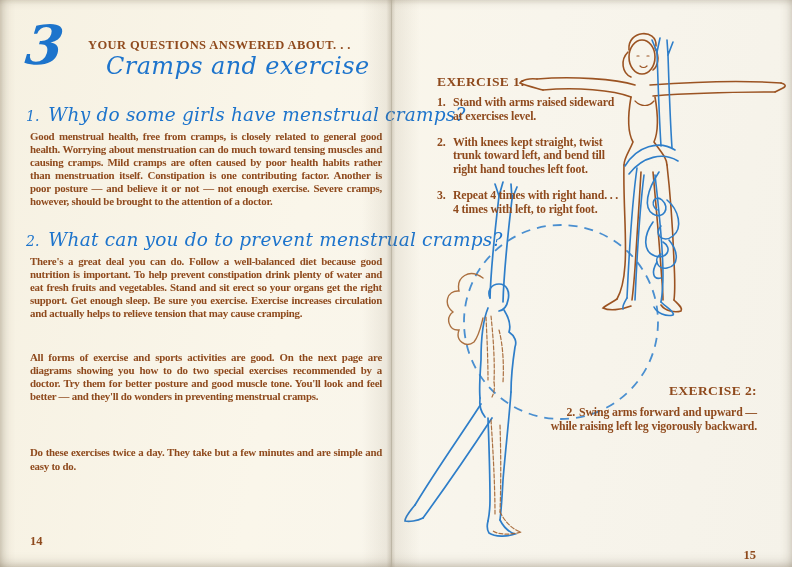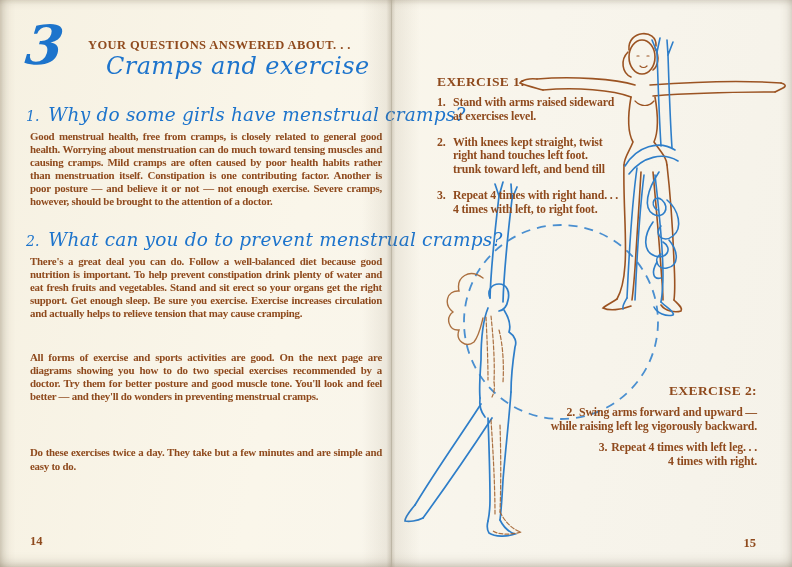--- a/index.html
+++ b/index.html
@@ -58,21 +58,21 @@
     font-size:10.9px;font-weight:bold;line-height:12.9px;letter-spacing:-.25px;
     color:#8f4a1d;text-align:justify;
   }
   .closing{
     position:absolute;left:30px;top:446px;width:352px;margin:0;
     font-size:10.9px;font-weight:bold;line-height:13.5px;letter-spacing:-.25px;
     color:#8f4a1d;text-align:justify;
   }
   .pageno{position:absolute;font-size:12.5px;font-weight:bold;color:#8f4a1d;}
   .pageno-left{left:30px;top:534px;text-align:right;}
-  .pageno-right{right:36px;top:536px;}
+  .pageno-right{right:36px;top:548px;}
 
   
   .illustration{position:absolute;left:0;top:0;width:401px;height:560px;}
   .ex-heading{
     position:absolute;font-size:13.5px;font-weight:bold;letter-spacing:.4px;color:#8f4a1d;
   }
   .ex1-heading{left:46px;top:74px;}
   .ex2-heading{right:35px;top:383px;text-align:right;}
   .ex1-steps{position:absolute;left:46px;top:96px;width:240px;}
   .ex2-steps{position:absolute;right:35px;top:406px;width:300px;text-align:right;}
@@ -196,40 +196,38 @@
 
     <div class="ex1-steps">
       <div class="step">
         <span class="step-num">1.</span>
         <span class="step-line">Stand with arms raised sideward</span>
         <span class="step-line">at exercises level.</span>
       </div>
       <div class="step">
         <span class="step-num">2.</span>
         <span class="step-line">With knees kept straight, twist</span>
+        <span class="step-line">trunk toward left, and bend till</span>
         <span class="step-line">right hand touches left foot.</span>
-        <span class="step-line">trunk toward left, and bend till</span>
       </div>
       <div class="step">
         <span class="step-num">3.</span>
         <span class="step-line">Repeat 4 times with right hand. . .</span>
         <span class="step-line">4 times with left, to right foot.</span>
       </div>
     </div>
 
     <div class="ex-heading ex2-heading">EXERCISE 2:</div>
 
     <div class="ex2-steps">
       <div class="step2">
         <div class="step-line"><span class="step2-num">2.</span><span>Swing arms forward and upward —</span></div>
         <div class="step-line">while raising left leg vigorously backward.</div>
       </div>
       <div class="step2">
-        <div class="step-line"><span class="step2-num">3.</span><span>Repeat 4 times with left leg. . .</span></div>
-        <div class="step-line">4 times with right.</div>
       </div>
     </div>
 
     <div class="pageno pageno-right">15</div>
   </div>
 
   <div class="gutter"></div>
   <div class="gutter-line"></div>
 </div>
 

